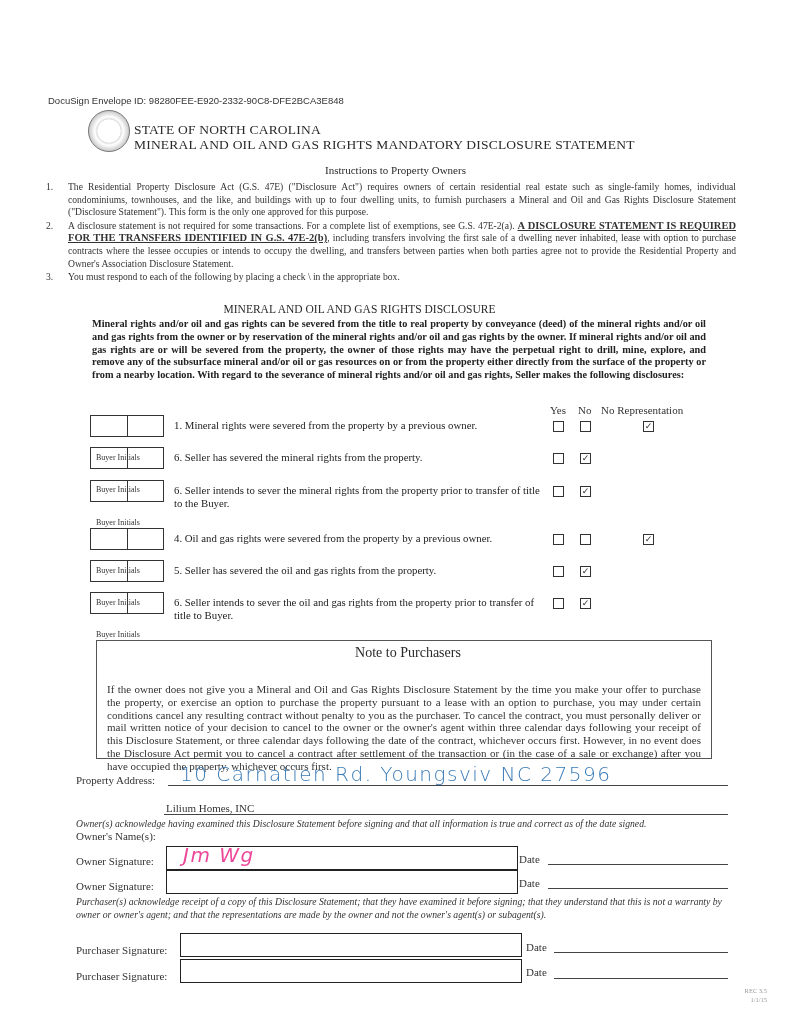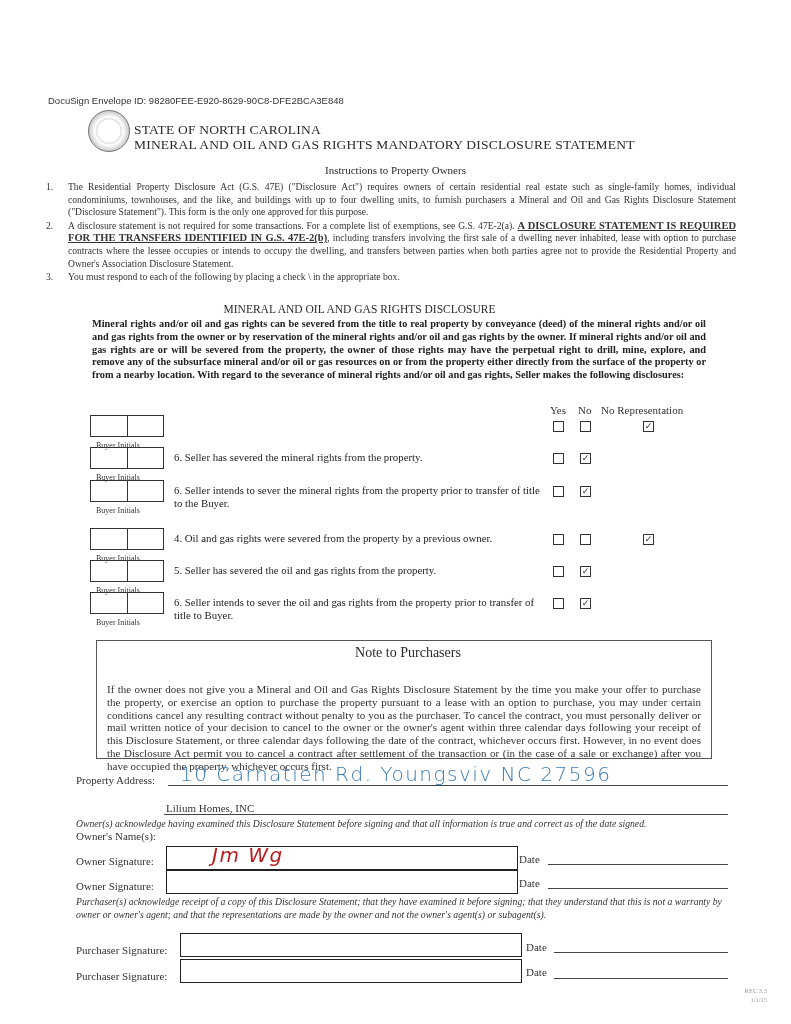--- a/index.html
+++ b/index.html
@@ -17,38 +17,38 @@
   .ol .num{width:22px;flex:none;}
   .ol .txt{flex:1;text-align:justify;}
   .ul{text-decoration:underline;font-weight:bold;font-size:10.5px;}
   .disc-head{left:0;width:719px;top:303px;text-align:center;font-size:11.5px;}
   .disc-para{left:92px;top:318px;width:614px;font-size:10.3px;line-height:12.8px;text-align:justify;font-weight:bold;color:#222;}
   .col-heads{top:404px;font-size:10px;}
   .row{position:absolute;left:90px;width:640px;height:30px;}
   .initials{position:absolute;left:0;top:0;width:72px;height:20px;border:1.3px solid #333;display:flex;}
   .initials .cell{flex:1;height:100%;}
   .initials .cell:first-child{border-right:1.3px solid #333;}
-  .ilabel{position:absolute;left:6px;top:21px;font-size:8px;color:#333;white-space:nowrap;border-top:1px solid #333;padding-top:4px;}
+  .ilabel{position:absolute;left:6px;top:21px;font-size:8px;color:#333;white-space:nowrap;border-top:1px solid #333;padding-top:16px;}
   .qtext{position:absolute;left:84px;top:4px;width:370px;font-size:10.8px;line-height:13px;color:#222;}
   .cb{position:absolute;width:9px;height:9px;border:1px solid #333;top:6px;font-size:9px;line-height:9px;text-align:center;}
   .cb.yes{left:463px;} .cb.no{left:490px;} .cb.nr{left:553px;}
   .note-box{left:96px;top:640px;width:614px;height:117px;border:1.3px solid #555;}
   .note-title{position:absolute;top:4px;left:4px;width:100%;text-align:center;font-size:14px;}
   .note-text{position:absolute;left:10px;top:24px;width:594px;font-size:11px;line-height:12.8px;text-align:justify;color:#333;margin-top:18px;}
   .label{font-size:11px;color:#333;}
   .line{position:absolute;border-bottom:1px solid #444;}
   .hand{font-family:"DejaVu Sans","Liberation Sans",sans-serif;color:#3a7bb6;font-size:20px;letter-spacing:1.5px;font-weight:300;}
   .italic{font-style:italic;font-size:9.7px;line-height:12.6px;color:#333;}
   .sigbox{position:absolute;border:1.3px solid #222;height:22px;}
   .footer{right:24px;top:986px;font-size:6.5px;color:#999;text-align:right;line-height:9px;}
 </style>
 </head>
 <body>
 
-<div class="abs envelope">DocuSign Envelope ID: 98280FEE-E920-8629-90C8-DFE2BCA3E848</div>
+<div class="abs envelope">DocuSign Envelope ID: 98280FEE-E920-2332-90C8-DFE2BCA3E848</div>
 <div class="abs seal"></div>
 <div class="abs title1">STATE OF NORTH CAROLINA</div>
 <div class="abs title2">MINERAL AND OIL AND GAS RIGHTS MANDATORY DISCLOSURE STATEMENT</div>
 
 <div class="abs instr-head">Instructions to Property Owners</div>
 <div class="abs ol">
   <div class="item">
     <span class="num">1.</span>
     <span class="txt">The Residential Property Disclosure Act (G.S. 47E) ("Disclosure Act") requires owners of certain residential real estate such as single-family homes, individual condominiums, townhouses, and the like, and buildings with up to four dwelling units, to furnish purchasers a Mineral and Oil and Gas Rights Disclosure Statement ("Disclosure Statement"). This form is the only one approved for this purpose.</span>
   </div>
@@ -69,20 +69,21 @@
 <div class="abs col-heads label" style="left:578px;">No</div>
 <div class="abs col-heads label" style="left:601px;">No Representation</div>
 
 <div id="rows">
     <div class="row" style="top: 415px;">
       <div class="initials">
         <div class="cell"></div>
         <div class="cell"></div>
       </div>
       <div class="ilabel">Buyer Initials</div>
+      <div class="qtext">1. Mineral rights were severed from the property by a previous owner.</div>
       <div class="cb yes"></div>
       <div class="cb no"></div>
       <div class="cb nr">✓</div>
     </div>
     <div class="row" style="top: 447px;">
       <div class="initials">
         <div class="cell"></div>
         <div class="cell"></div>
       </div>
       <div class="ilabel">Buyer Initials</div>
@@ -143,21 +144,21 @@
 <div class="abs hand" style="left:180px;top:762px;">10 Carnatien Rd. Youngsviv NC 27596</div>
 
 <div class="abs label" style="left:76px;top:830px;">Owner's Name(s):</div>
 <div class="abs label" style="left:166px;top:802px;text-align:right;">Lilium Homes, INC</div>
 <div class="line" style="left:164px;top:814px;width:564px;"></div>
 
 <div class="abs italic" style="left:76px;top:818px;width:654px;">Owner(s) acknowledge having examined this Disclosure Statement before signing and that all information is true and correct as of the date signed.</div>
 
 <div class="abs label" style="left:76px;top:855px;">Owner Signature:</div>
 <div class="sigbox" style="left:166px;top:846px;width:350px;">
-  <span class="hand" style="position:absolute;left:16px;top:-4px;font-size:20px;color:#b91c1c;font-style:italic;margin-left:29px;">Jm Wg</span>
+  <span class="hand" style="position:absolute;left:16px;top:-4px;font-size:20px;color:#ec4899;font-style:italic;">Jm Wg</span>
 </div>
 <div class="abs label" style="left:519px;top:853px;">Date</div>
 <div class="line" style="left:548px;top:864px;width:180px;"></div>
 
 <div class="abs label" style="left:76px;top:880px;">Owner Signature:</div>
 <div class="sigbox" style="left:166px;top:870px;width:350px;"></div>
 <div class="abs label" style="left:519px;top:877px;">Date</div>
 <div class="line" style="left:548px;top:888px;width:180px;"></div>
 
 <div class="abs italic" style="left:76px;top:896px;width:654px;">Purchaser(s) acknowledge receipt of a copy of this Disclosure Statement; that they have examined it before signing; that they understand that this is not a warranty by owner or owner's agent; and that the representations are made by the owner and not the owner's agent(s) or subagent(s).</div>

